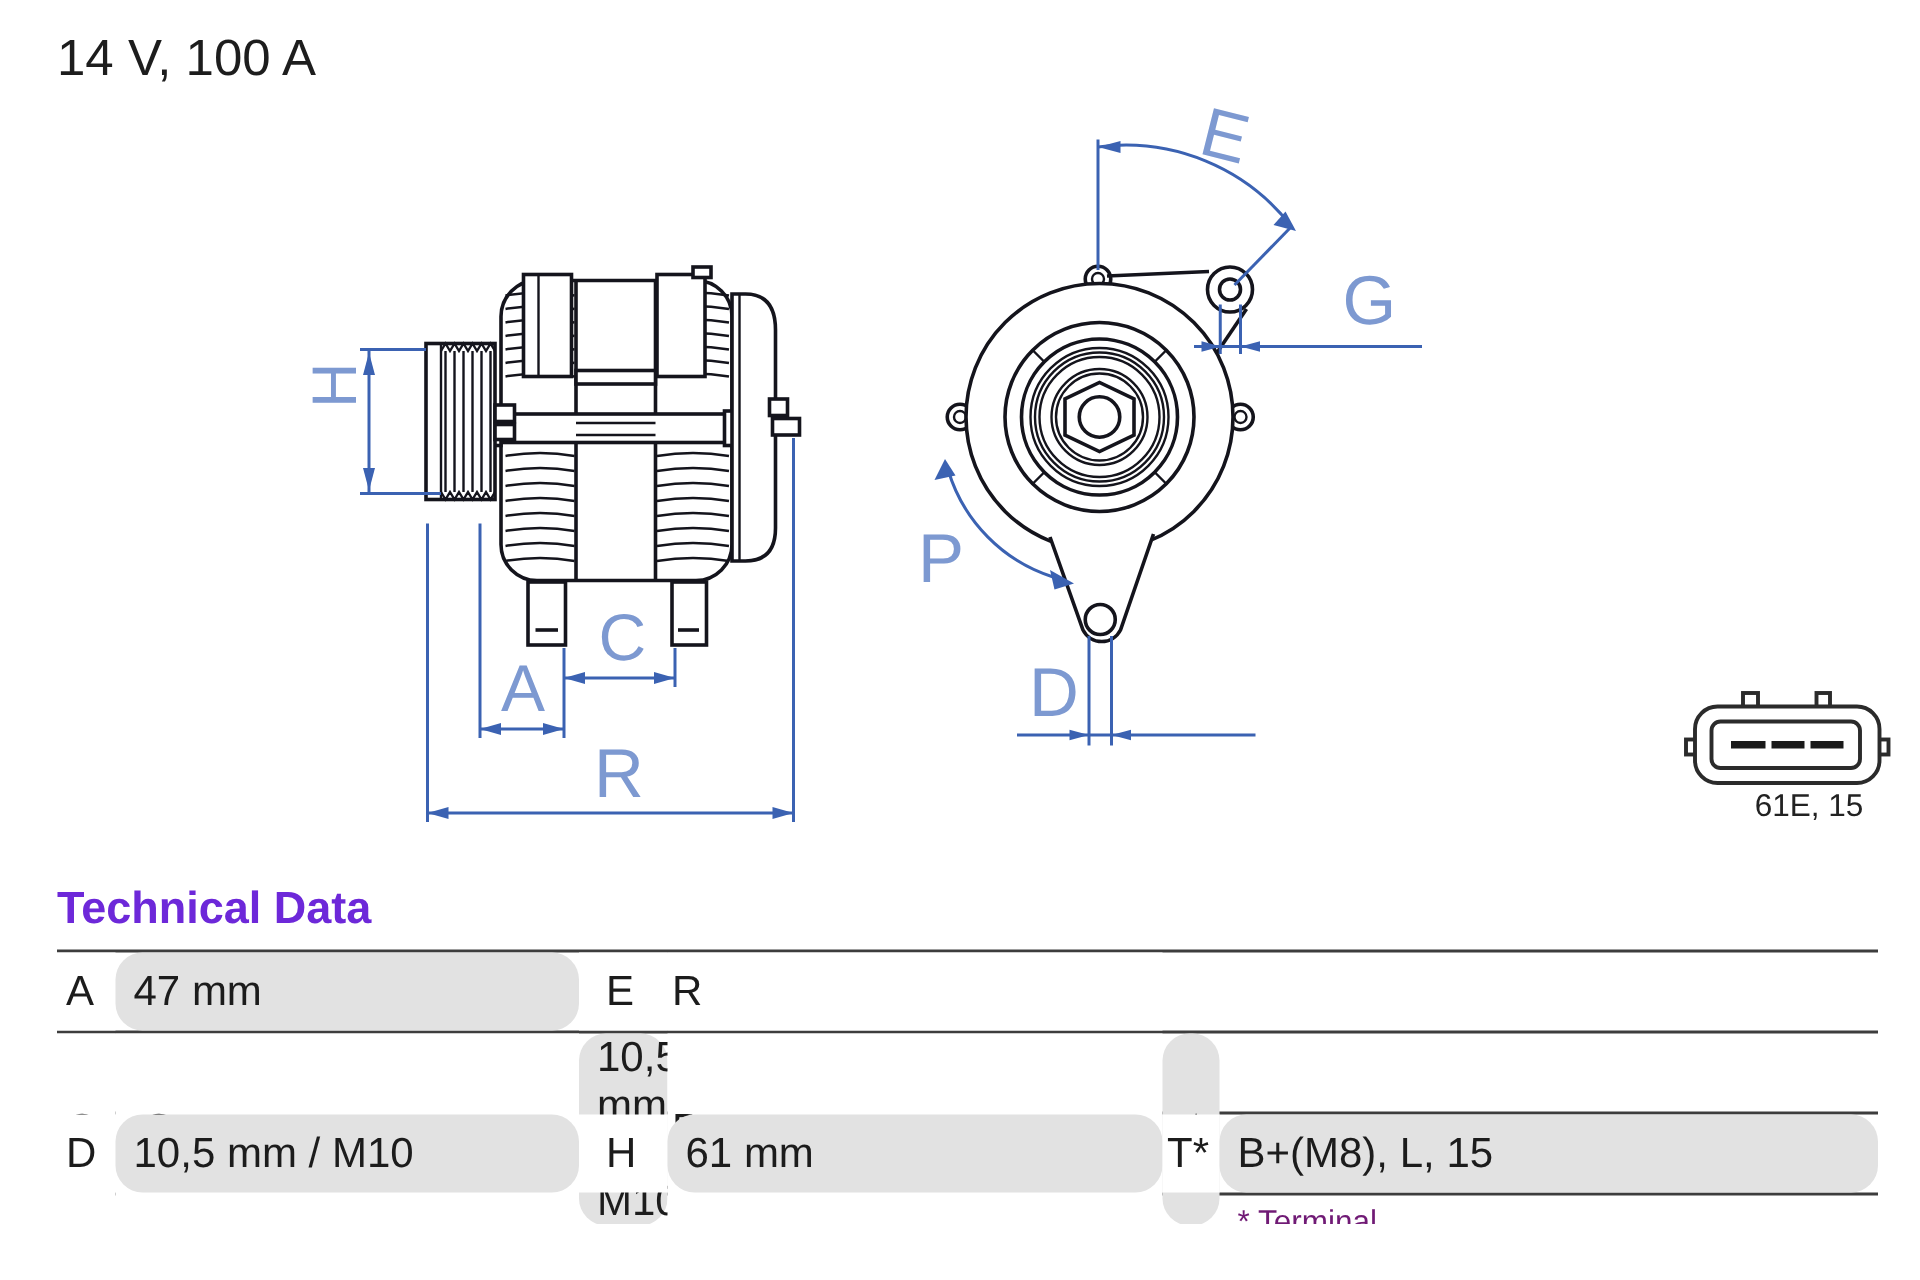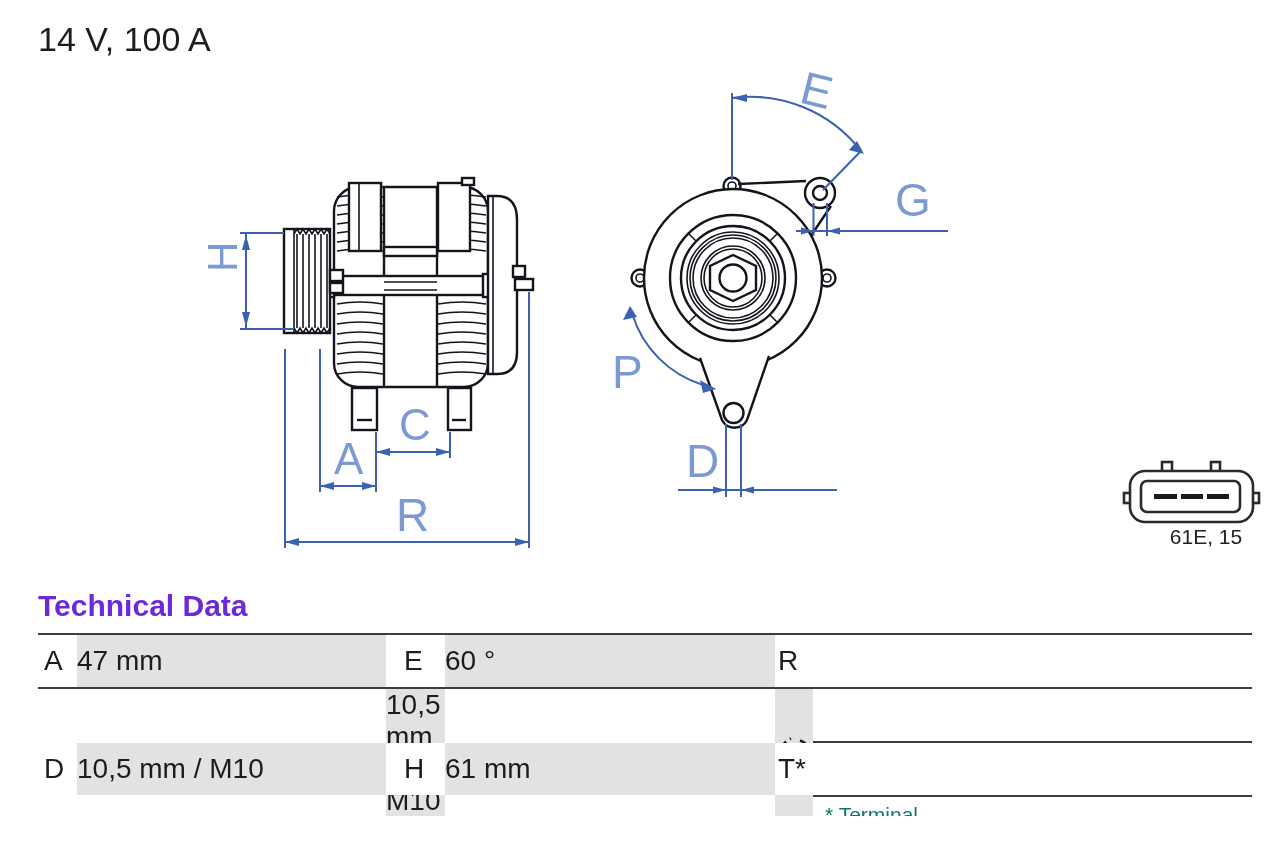--- a/index.html
+++ b/index.html
@@ -8,22 +8,22 @@
   .title{position:absolute;left:38px;top:20px;font-size:34px;font-weight:500;color:#1d1d1d;}
   .diagram-svg{position:absolute;left:0;top:0;}
   .tech-heading{position:absolute;left:38px;top:589px;font-size:30px;font-weight:700;color:#6d28d9;}
   .spec-table{position:absolute;left:38px;top:633px;width:1214px;border-bottom:2px solid #3d3d3d;}
   .spec-row{display:grid;grid-template-columns:39px 309px 59px 330px 38px 439px;
             height:54px;border-top:2px solid #3d3d3d;box-sizing:border-box;}
   .cell{display:flex;align-items:center;font-size:28px;color:#1c1c1c;}
   .cell.key{background:#ffffff;padding-left:6px;}
   .cell.key.k2{padding-left:18px;}
   .cell.key.k3{padding-left:3px;}
-  .cell.val{background:#e2e2e2;}
-  .footnote{position:absolute;left:825px;top:803px;font-size:21px;color:#0f766e;}
+  .cell.val{background:#e2e2e2;padding-left:12px;border-radius:18px;}
+  .footnote{position:absolute;left:825px;top:803px;font-size:21px;color:#701a75;}
   .dim{stroke:#3b62b2;stroke-width:2;fill:none;}
   .dimfill{fill:#3b62b2;stroke:none;}
   .lbl{fill:#7d99d1;font-family:"Liberation Sans",sans-serif;font-weight:300;}
   .ink{stroke:#14141c;stroke-width:2.4;fill:none;}
   .inkw{stroke:#14141c;stroke-width:2.4;fill:#ffffff;}
   .inkt{stroke:#14141c;stroke-width:1.6;fill:none;}
   .con{stroke:#2b2b2b;stroke-width:2.6;fill:#ffffff;}
   .conlbl{font-size:21px;fill:#222;font-family:"Liberation Sans",sans-serif;}
   .roticon{stroke:#1c1c1c;stroke-width:2.6;fill:none;}
 </style>
@@ -272,21 +272,20 @@
     </g>
   </svg>
 
   <div class="tech-heading">Technical Data</div>
 
   <div class="spec-table">
     <div class="spec-row">
       <div class="cell key">A</div>
       <div class="cell val">47 mm</div>
       <div class="cell key k2">E</div>
-      <div class="cell val">60 °</div>
       <div class="cell key k3">R</div>
     </div>
     <div class="spec-row">
       <div class="cell key">C</div>
       <div class="cell key k2">G</div>
       <div class="cell val">10,5 mm / M10</div>
       <div class="cell key k3">P</div>
       <div class="cell val">
         <svg width="38" height="38" viewBox="0 0 38 38">
           <path class="roticon" d="M25,6.5 A14,14 0 1 1 10,29"></path>
@@ -294,18 +293,19 @@
           <polygon points="6,31 19,28 13,23" fill="#1c1c1c"></polygon>
         </svg>
       </div>
     </div>
     <div class="spec-row">
       <div class="cell key">D</div>
       <div class="cell val">10,5 mm / M10</div>
       <div class="cell key k2">H</div>
       <div class="cell val">61 mm</div>
       <div class="cell key k3">T*</div>
+      <div class="cell val">B+(M8), L, 15</div>
     </div>
   </div>
 
   <div class="footnote">* Terminal</div>
 
 </div>
 
 </body></html>

